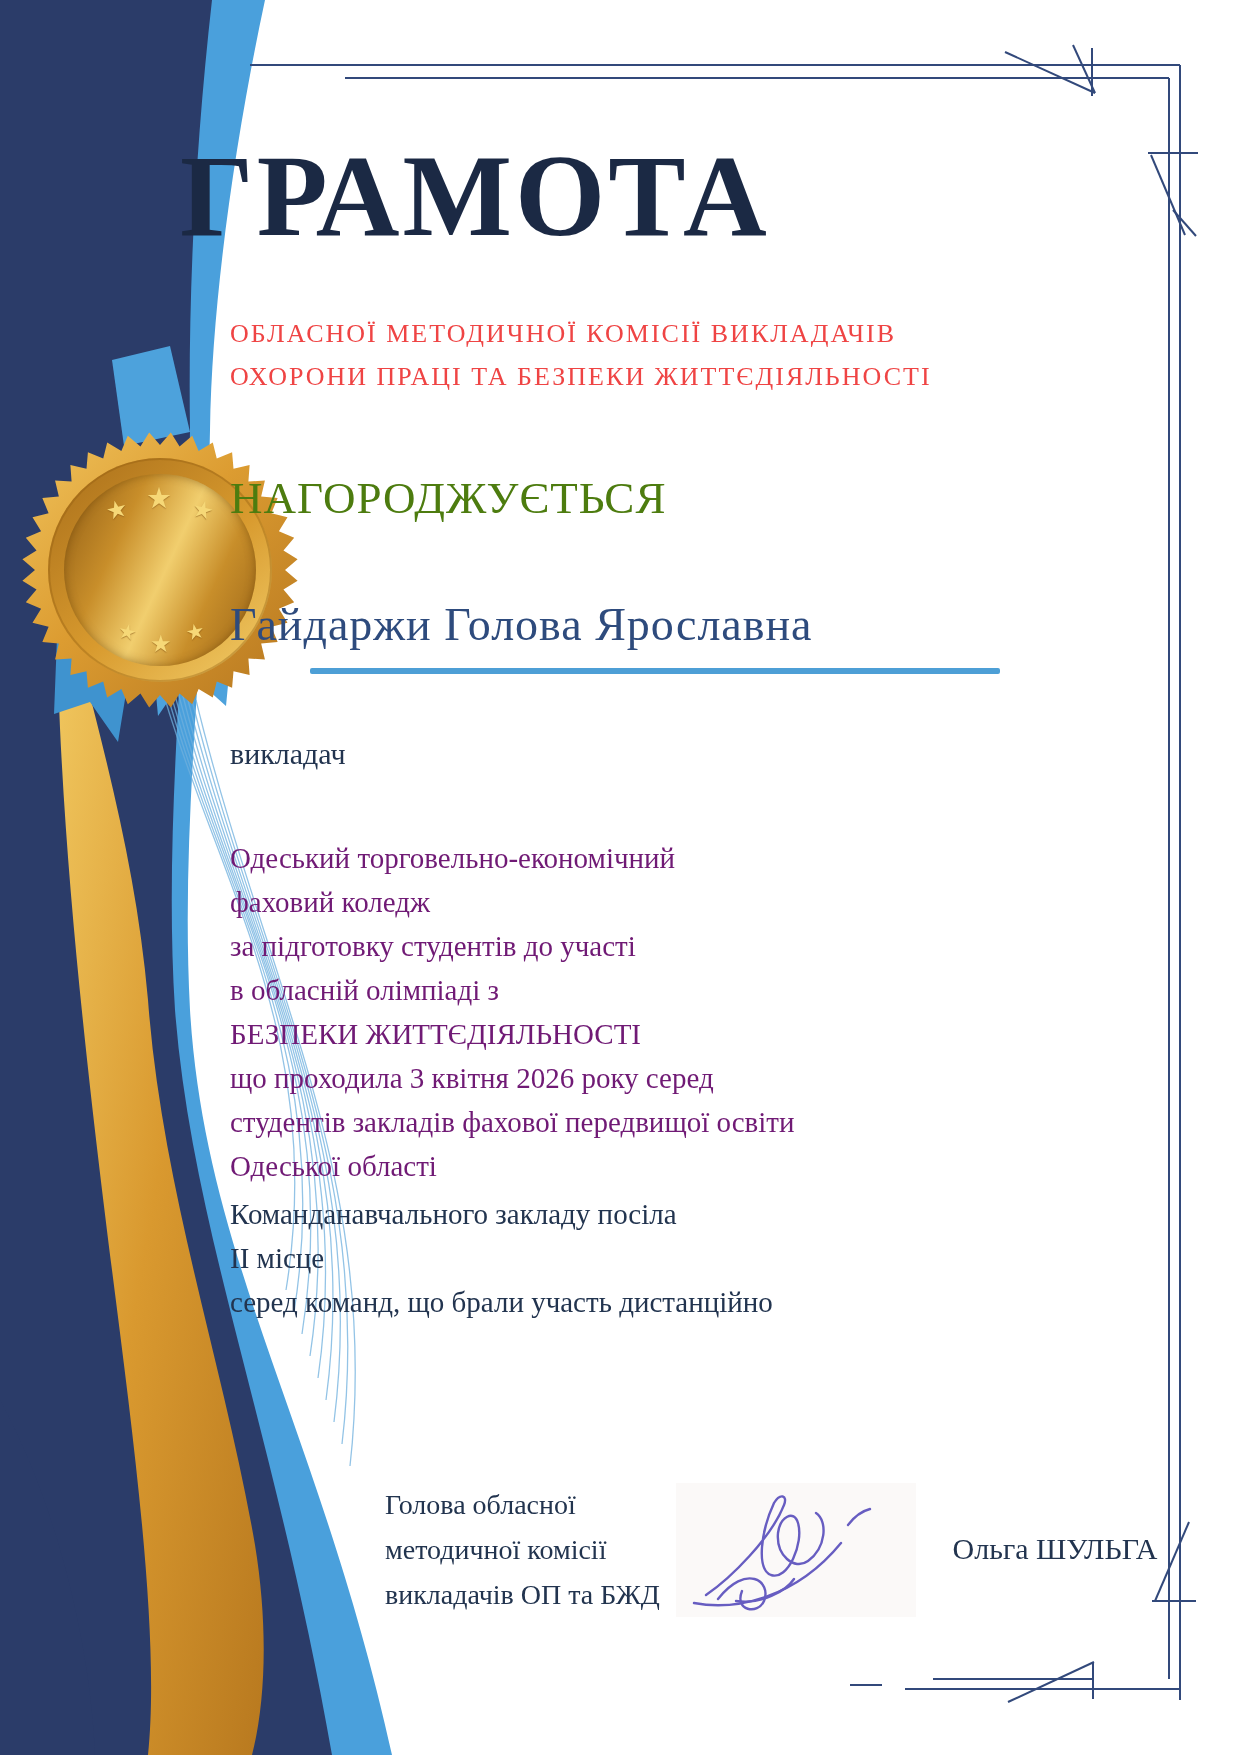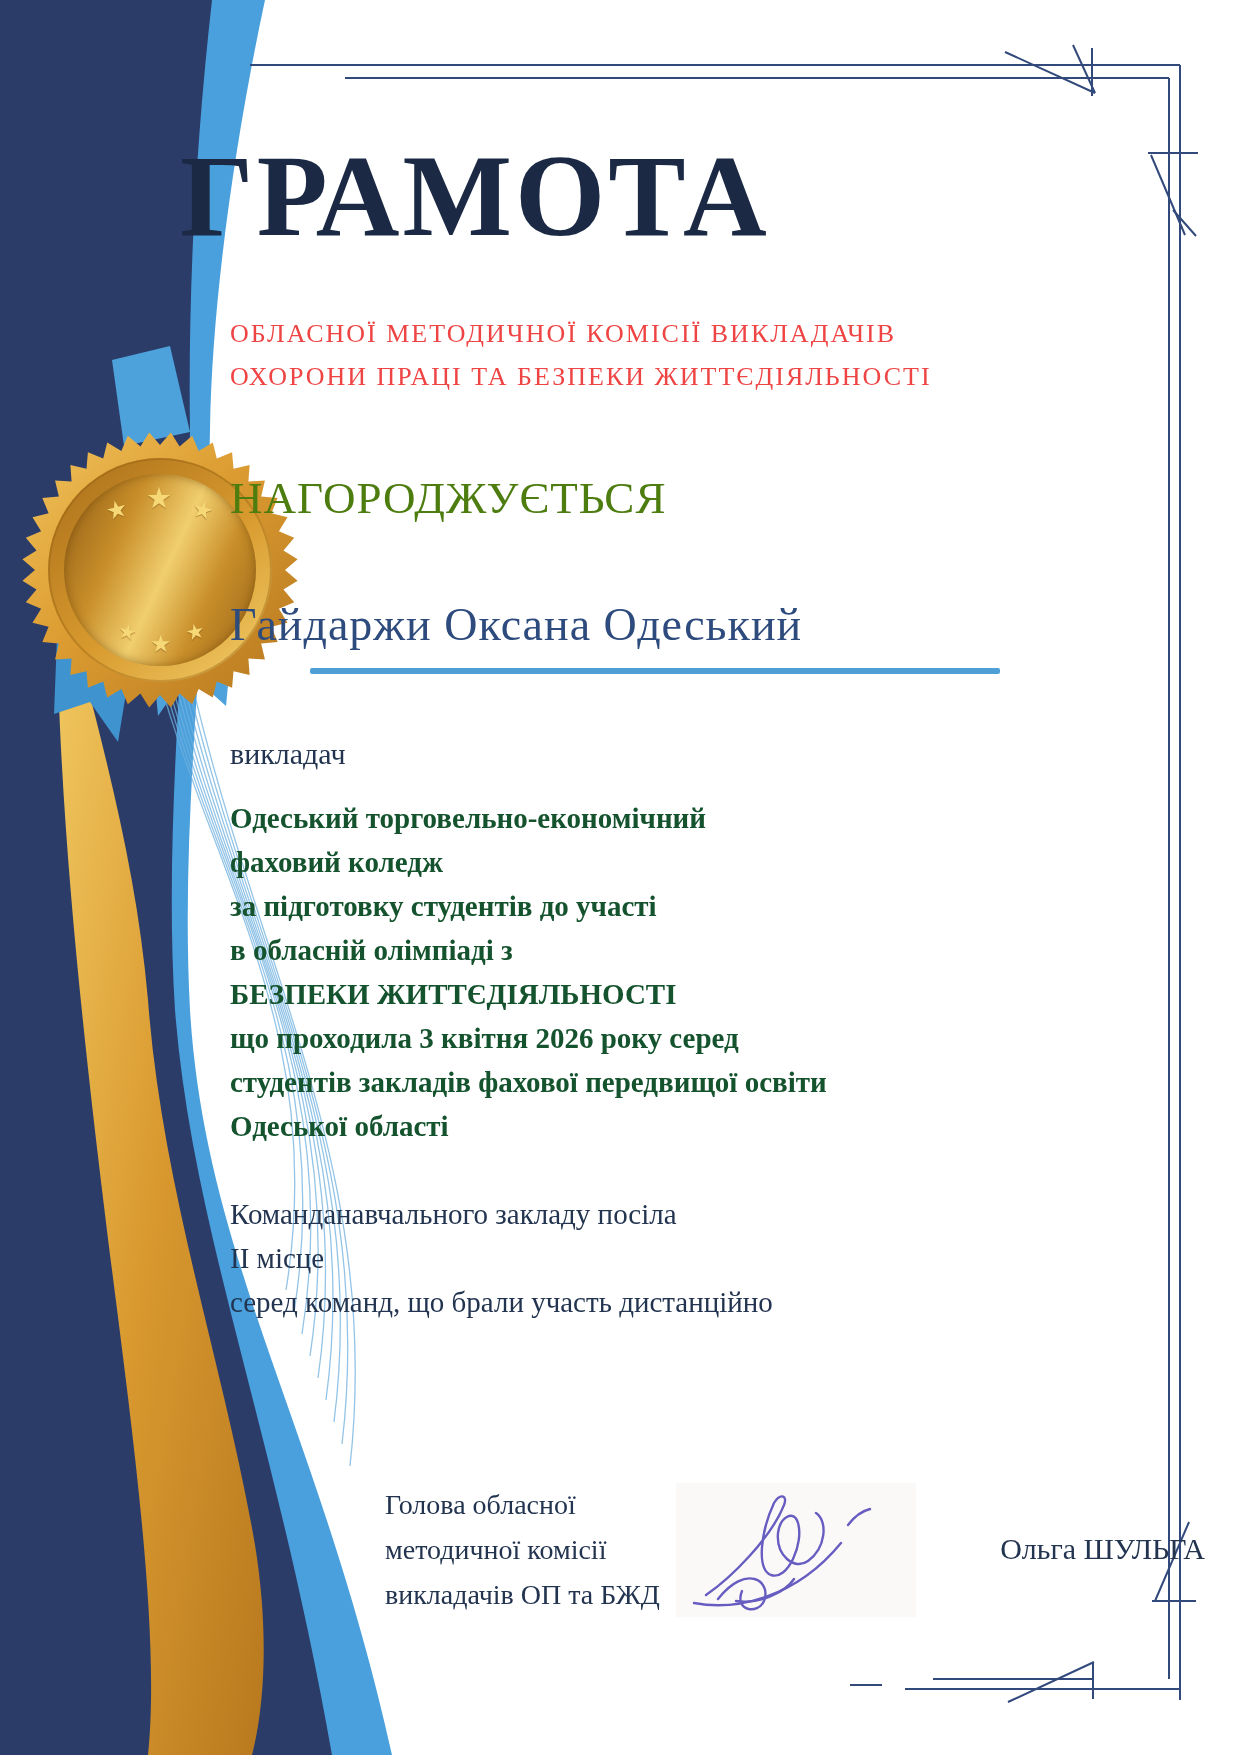--- a/index.html
+++ b/index.html
@@ -49,38 +49,38 @@
   }
   .underline{
     position:absolute;left:310px;top:668px;width:690px;height:6px;
     background:#4d9fd6;border-radius:2px;
   }
   .role{
     left:230px;width:880px;top:728px;
     font-size:30px;color:#22344f;margin-top:9px;
   }
   .bodyblock{
-    left:230px;width:880px;top:796px;
-    font-size:29px;line-height:44px;color:#14532d;font-weight:bold;
+    left:230px;width:880px;top:836px;
+    font-size:29px;line-height:44px;color:#701a75;
   }
   .resultblock{
     left:230px;width:880px;top:1192px;
     font-size:29px;line-height:44px;color:#22344f;
   }
   .signer-title{
     left:385px;width:340px;top:1482px;
     font-size:28px;line-height:45px;color:#22344f;
   }
   .sigbox{
     position:absolute;left:676px;top:1483px;width:240px;height:134px;
     background:#fbf9f8;
   }
   .signer-name{
     left:905px;width:300px;top:1532px;
-    font-size:30px;color:#22344f;text-align:right;
+    font-size:30px;color:#22344f;text-align:center;
   }
 </style>
 </head>
 <body>
 
 <svg class="deco-left" viewBox="0 0 400 1755" width="400" height="1755">
   <defs>
     <linearGradient id="goldband" x1="0" y1="0" x2="1" y2="1">
       <stop offset="0" stop-color="#f2ca62"></stop>
       <stop offset="0.5" stop-color="#d9992f"></stop>
@@ -156,21 +156,21 @@
 
 <div class="txt title">ГРАМОТА</div>
 
 <div class="txt subtitle">
   <div>ОБЛАСНОЇ МЕТОДИЧНОЇ КОМІСІЇ ВИКЛАДАЧІВ</div>
   <div>ОХОРОНИ ПРАЦІ ТА БЕЗПЕКИ ЖИТТЄДІЯЛЬНОСТІ</div>
 </div>
 
 <div class="txt award">НАГОРОДЖУЄТЬСЯ</div>
 
-<div class="txt name">Гайдаржи Оксана Одеський</div>
+<div class="txt name">Гайдаржи Голова Ярославна</div>
 <div class="underline"></div>
 
 <div class="txt role">викладач</div>
 
 <div class="txt bodyblock">
   <div>Одеський торговельно-економічний</div>
   <div>фаховий коледж</div>
   <div>за підготовку студентів до участі</div>
   <div>в обласній олімпіаді з</div>
   <div>БЕЗПЕКИ ЖИТТЄДІЯЛЬНОСТІ</div>

